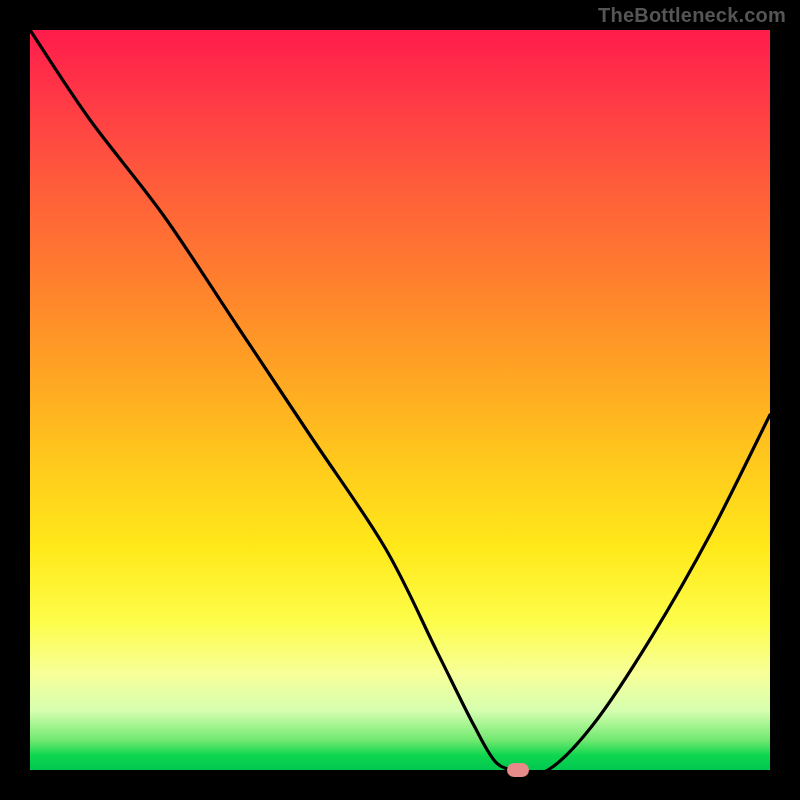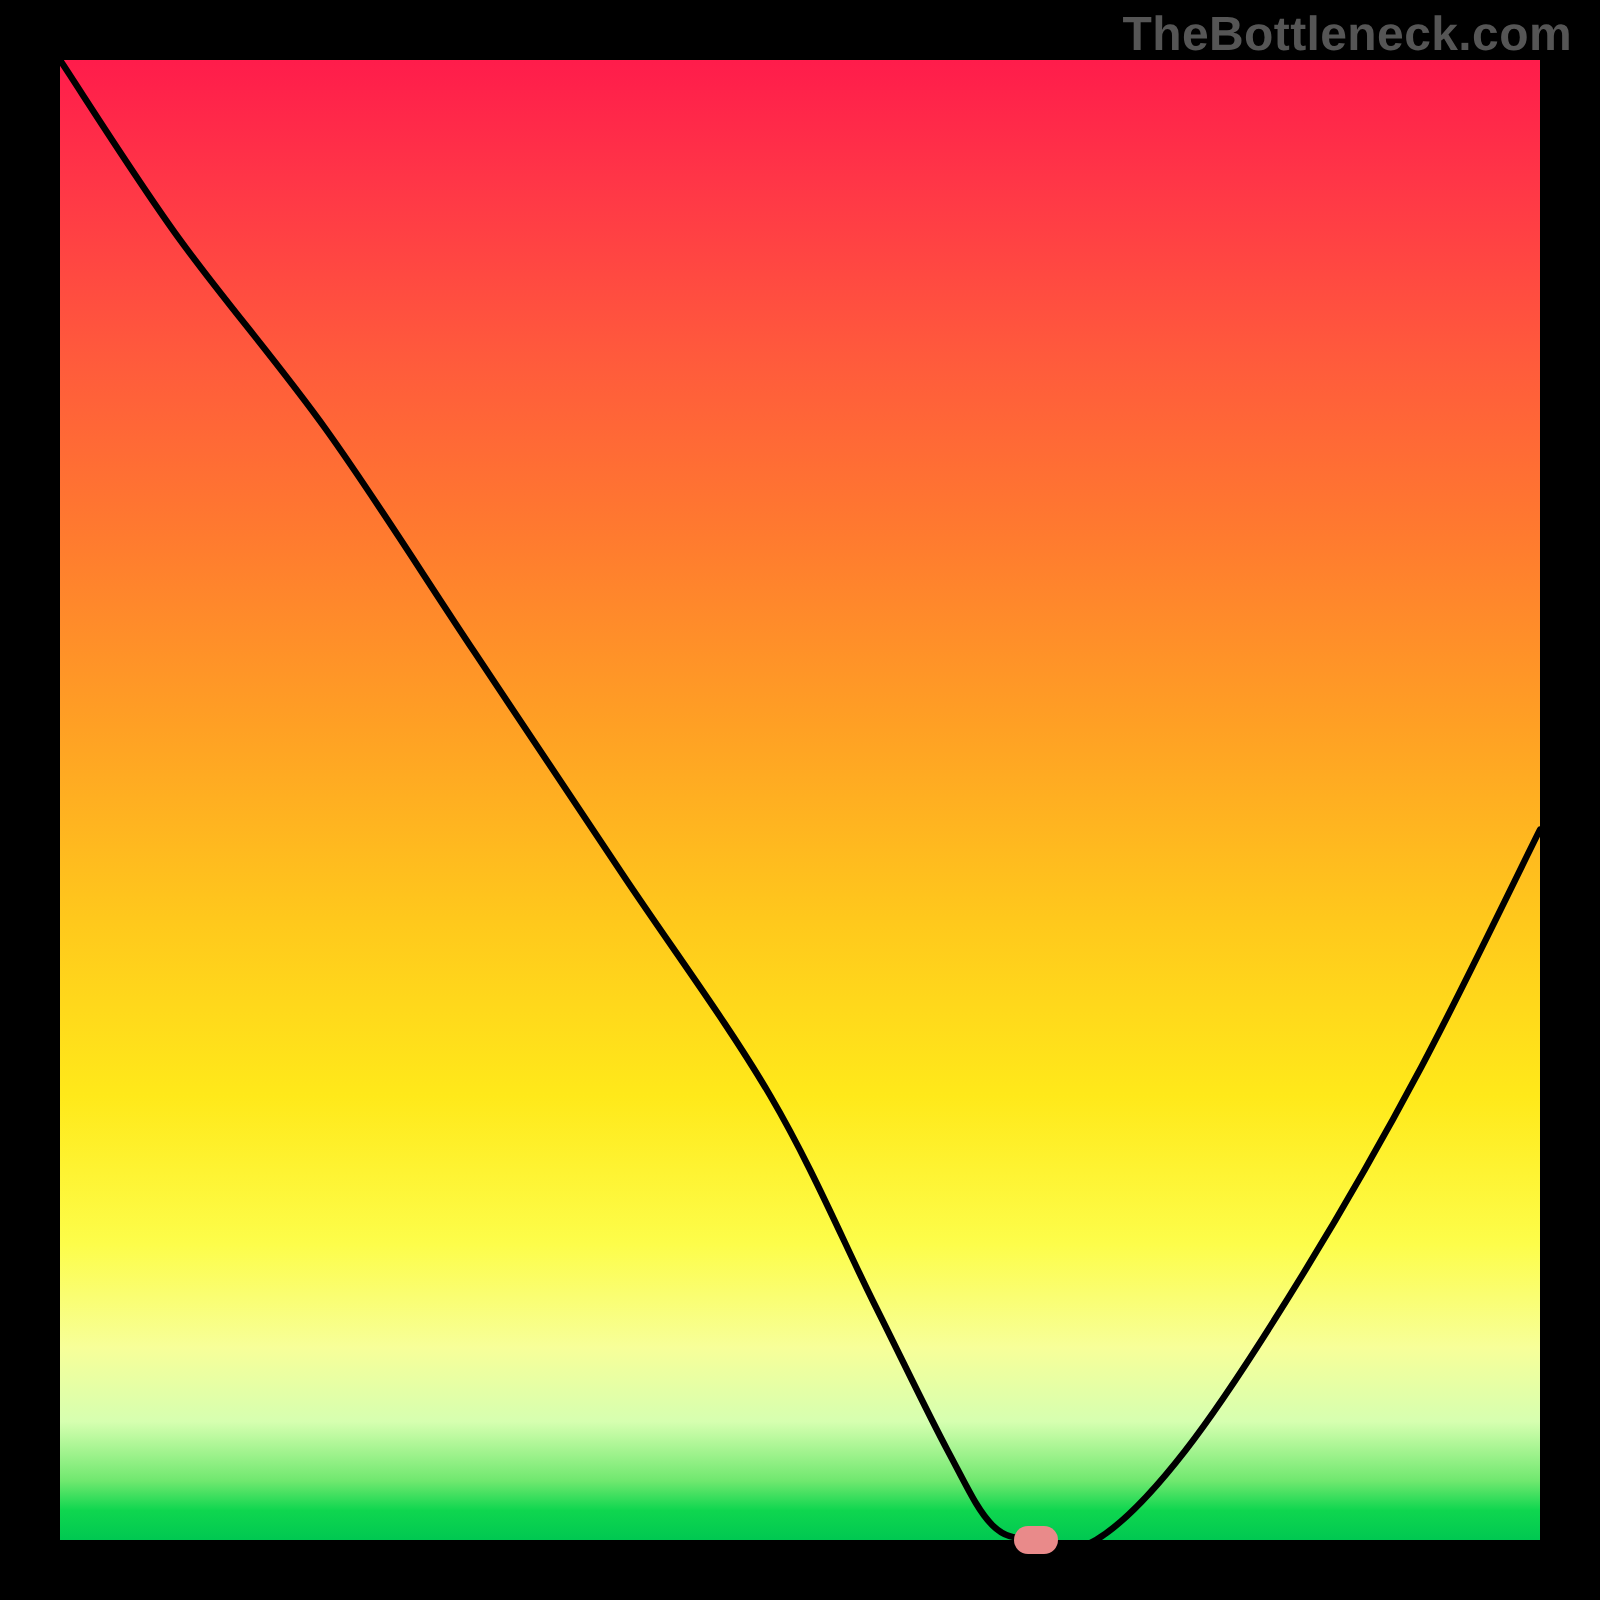--- a/index.html
+++ b/index.html
@@ -13,21 +13,21 @@
   }
   .chart-wrap {
     position: relative;
     width: 800px;
     height: 800px;
   }
   .watermark {
     position: absolute;
     top: 4px;
     right: 14px;
-    font-size: 24px;
+    font-size: 20px;
     font-weight: 600;
     color: #555;
     letter-spacing: 0.2px;
     user-select: none;
   }
   
   .plot {
     position: absolute;
     left: 30px;
     top: 30px;

